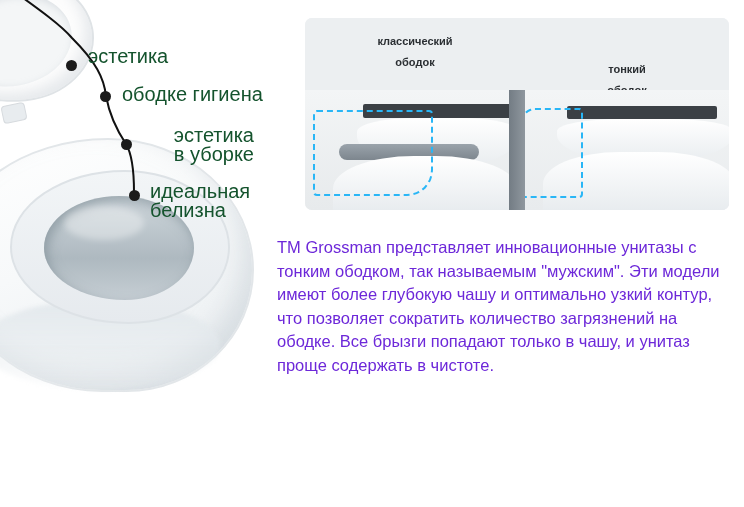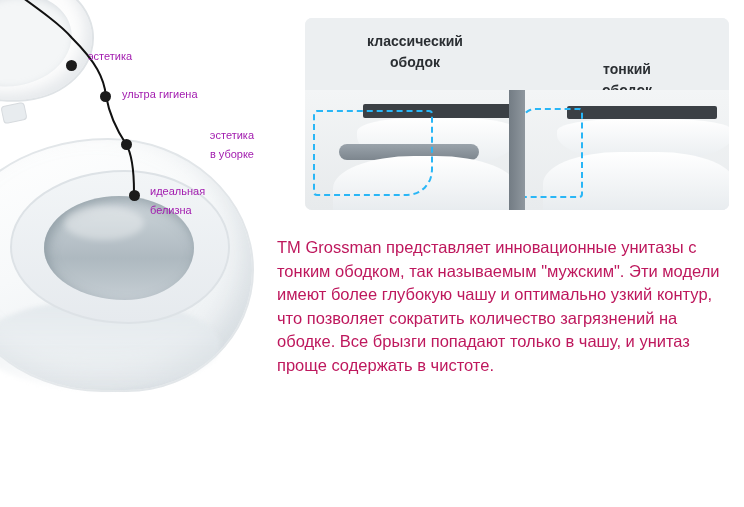--- a/index.html
+++ b/index.html
@@ -132,23 +132,23 @@
   }
   .dot {
     position: absolute;
     width: 11px;
     height: 11px;
     border-radius: 50%;
     background: #1b1b1b;
   }
   .callout-label {
     position: absolute;
-    font-size: 11px;
+    font-size: 20px;
     line-height: 19px;
-    color: #a21caf;
+    color: #14532d;
     white-space: pre-line;
     text-align: left;
   }
 
   
   .photo-panel {
     position: absolute;
     left: 305px;
     top: 18px;
     width: 424px;
@@ -160,21 +160,21 @@
   .photo-head {
     position: absolute;
     left: 0; top: 0;
     width: 424px;
     height: 72px;
     background: #eceff1;
   }
   .photo-head-title {
     position: absolute;
     top: 13px;
-    font-size: 14px;
+    font-size: 11px;
     font-weight: bold;
     color: #2b2f33;
     text-align: center;
     line-height: 21px;
     white-space: pre-line;
   }
   .photo-head-title.left  { left: 8px;   width: 204px; }
   .photo-head-title.right { left: 220px; width: 204px; margin-top: 28px; }
 
   .photo-half {
@@ -216,21 +216,21 @@
   }
 
   
   .body-text {
     position: absolute;
     left: 277px;
     top: 236px;
     width: 452px;
     font-size: 16.5px;
     line-height: 23.5px;
-    color: #be185d;
+    color: #6d28d9;
     white-space: pre-line;
   }
 </style>
 </head>
 <body>
 
 <div id="page">
 
   <div class="toilet-art">
     <div class="lid"></div>
@@ -244,21 +244,21 @@
   </div>
 
   <svg class="callout-line" viewBox="0 0 300 240">
     <path d="M12,-10 C40,10 62,26 72,38 C96,62 104,78 106,96 C110,118 118,132 126,144 C132,154 134,172 134,192" fill="none" stroke="#111111" stroke-width="2"></path>
   </svg>
 
   <div class="dot" style="left:66px; top:60px;"></div>
   <div class="callout-label" style="left:88px; top:47px;">эстетика</div>
 
   <div class="dot" style="left:100px; top:91px;"></div>
-  <div class="callout-label" style="left:122px; top:85px;">ультра гигиена</div>
+  <div class="callout-label" style="left:122px; top:85px;">ободке гигиена</div>
 
   <div class="dot" style="left:121px; top:139px;"></div>
   <div class="callout-label" style="left:148px; top:126px; text-align:right; width:106px;">эстетика
 в уборке</div>
 
   <div class="dot" style="left:129px; top:190px;"></div>
   <div class="callout-label" style="left:150px; top:182px; text-align:left; width:104px;">идеальная
 белизна</div>
 
   <div class="photo-panel">

